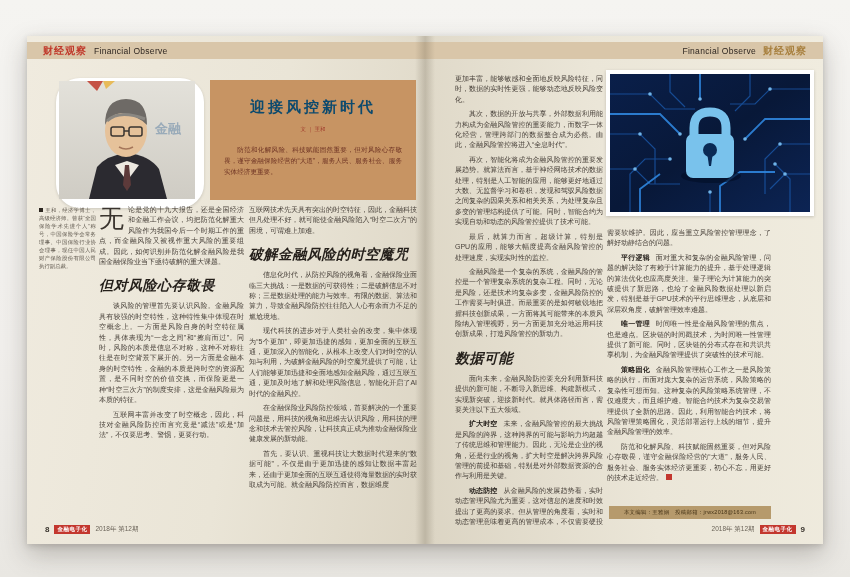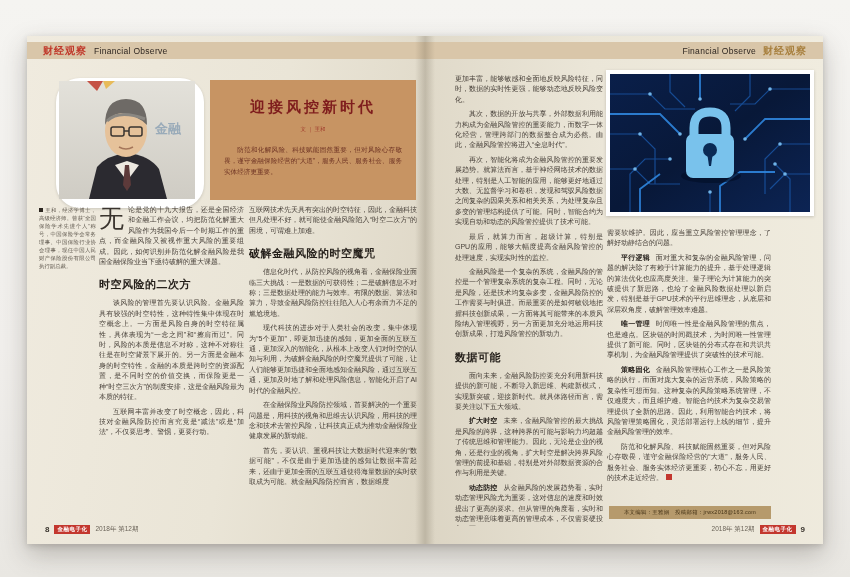--- a/index.html
+++ b/index.html
@@ -14,36 +14,36 @@
   .band-left{padding-left:16px;}
   .band-right{justify-content:flex-end;padding-right:16px;}
   .band .cn{font-size:10px;font-weight:bold;color:#c0392b;letter-spacing:1px;}
   .band .cn.gold{color:#a8803f;}
   .band .en{font-size:8.5px;font-weight:normal;color:#2e2620;margin:0 7px;letter-spacing:.3px;}
 
   .photo{position:absolute;left:29px;top:42px;width:142px;height:124px;background:#fff;padding:3px;box-shadow:0 1px 3px rgba(0,0,0,.15);border-radius:24px;}
   .photo svg{display:block;width:136px;height:118px;}
 
   .titlebox{position:absolute;left:183px;top:44px;width:206px;height:120px;background:#c79463;}
-  .titlebox .title{margin:0;padding-top:18px;text-align:center;font-size:15px;font-weight:bold;letter-spacing:3px;color:#7f1d1d;}
+  .titlebox .title{margin:0;padding-top:18px;text-align:center;font-size:15px;font-weight:bold;letter-spacing:3px;color:#0c4a6e;}
   .titlebox .byline{text-align:center;font-size:5.5px;color:#a03a2c;margin-top:9px;}
   .titlebox .intro{margin:12px 14px 0 14px;font-size:6.6px;line-height:1.65;color:#6d3223;text-align:justify;text-indent:2em;}
 
   .bio{position:absolute;left:12px;top:170px;width:57px;font-size:5.4px;line-height:8px;color:#5f584e;text-align:justify;}
   .bio .bullet{display:inline-block;width:4px;height:4px;background:#2c2620;margin-right:2px;}
 
   .col{position:absolute;overflow:hidden;}
   .l-c1{left:72px;top:169px;width:145px;height:320px;}
   .l-c2{left:222px;top:169px;width:168px;height:320px;}
   .r-c1{left:30px;top:38px;width:148px;height:452px;}
   .r-c2{left:182px;top:192px;width:164px;height:272px;}
 
   .ptext{margin:0 0 4px 0;font-size:7px;line-height:10.4px;text-align:justify;color:#48413a;text-indent:2em;}
   .noindent{text-indent:0;}
-  .h{margin:10px 0 6px 0;font-size:11px;font-weight:bold;color:#241f1a;letter-spacing:.5px;}
+  .h{margin:10px 0 6px 0;font-size:14px;font-weight:bold;color:#241f1a;letter-spacing:.5px;font-style:italic;}
   .dropcap{float:left;font-size:25px;line-height:23px;margin:2px 4px 0 0;color:#3a342e;font-family:"DejaVu Serif",serif;}
   .lead{font-weight:bold;color:#26211c;margin-right:6px;}
   .endmark{display:inline-block;width:6px;height:6px;background:#c3372e;margin-left:3px;}
 
   .cimg{position:absolute;left:181px;top:34px;width:200px;height:138px;background:#fff;padding:4px;box-shadow:0 1px 3px rgba(0,0,0,.18);}
   .cimg svg{display:block;width:200px;height:138px;}
 
   .contact{position:absolute;left:184px;top:470px;width:162px;height:13px;background:#b69a6c;display:flex;align-items:center;justify-content:center;font-size:5.4px;color:#453316;letter-spacing:.3px;}
 
   .footer{position:absolute;bottom:10px;font-size:6.5px;color:#6b6459;display:flex;align-items:center;gap:5px;}
@@ -94,21 +94,21 @@
         <div class="byline">文 ｜ 王和</div>
         <p class="intro">防范和化解风险、科技赋能固然重要，但对风险心存敬畏，谨守金融保险经营的“大道”，服务人民、服务社会、服务实体经济更重要。</p>
       </div>
 
       <div class="bio">
         <span class="bullet"></span><span>王和，经济学博士，高级经济师。曾获“全国保险学术先进个人”称号，中国保险学会常务理事、中国保险行业协会理事，现任中国人民财产保险股份有限公司执行副总裁。</span>
       </div>
 
       <div class="col l-c1">
         <p class="ptext noindent"><span class="dropcap">无</span><span>论是党的十九大报告，还是全国经济和金融工作会议，均把防范化解重大风险作为我国今后一个时期工作的重点，而金融风险又被视作重大风险的重要组成。因此，如何识别并防范化解金融风险是我国金融保险业当下亟待破解的重大课题。</span></p>
-        <div class="h">时空风险的二次方</div>
+        <div class="h">但对风险心存敬畏</div>
         <p class="ptext">谈风险的管理首先要认识风险。金融风险具有较强的时空特性，这种特性集中体现在时空概念上。一方面是风险自身的时空特征属性，具体表现为“一念之间”和“擦肩而过”。同时，风险的本质是信息不对称，这种不对称往往是在时空背景下展开的。另一方面是金融本身的时空特性，金融的本质是跨时空的资源配置，是不同时空的价值交换，而保险更是一种“时空三次方”的制度安排，这是金融风险最为本质的特征。</p>
         <p class="ptext">互联网丰富并改变了时空概念，因此，科技对金融风险防控而言究竟是“减法”或是“加法”，不仅要思考、警惕，更要行动。</p>
       </div>
 
       <div class="col l-c2">
         <p class="ptext noindent">互联网技术先天具有突出的时空特征，因此，金融科技但凡处理不好，就可能使金融风险陷入“时空二次方”的困境，可谓难上加难。</p>
         <div class="h">破解金融风险的时空魔咒</div>
         <p class="ptext">信息化时代，从防控风险的视角看，金融保险业面临三大挑战：一是数据的可获得性；二是破解信息不对称；三是数据处理的能力与效率。有限的数据、算法和算力，导致金融风险防控往往陷入人心有余而力不足的尴尬境地。</p>
         <p class="ptext">现代科技的进步对于人类社会的改变，集中体现为“5个更加”，即更加迅捷的感知，更加全面的互联互通，更加深入的智能化，从根本上改变人们对时空的认知与利用，为破解金融风险的时空魔咒提供了可能，让人们能够更加迅捷和全面地感知金融风险，通过互联互通，更加及时地了解和处理风险信息，智能化开启了AI时代的金融风控。</p>
         <p class="ptext">在金融保险业风险防控领域，首要解决的一个重要问题是，用科技的视角和思维去认识风险，用科技的理念和技术去管控风险，让科技真正成为推动金融保险业健康发展的新动能。</p>

